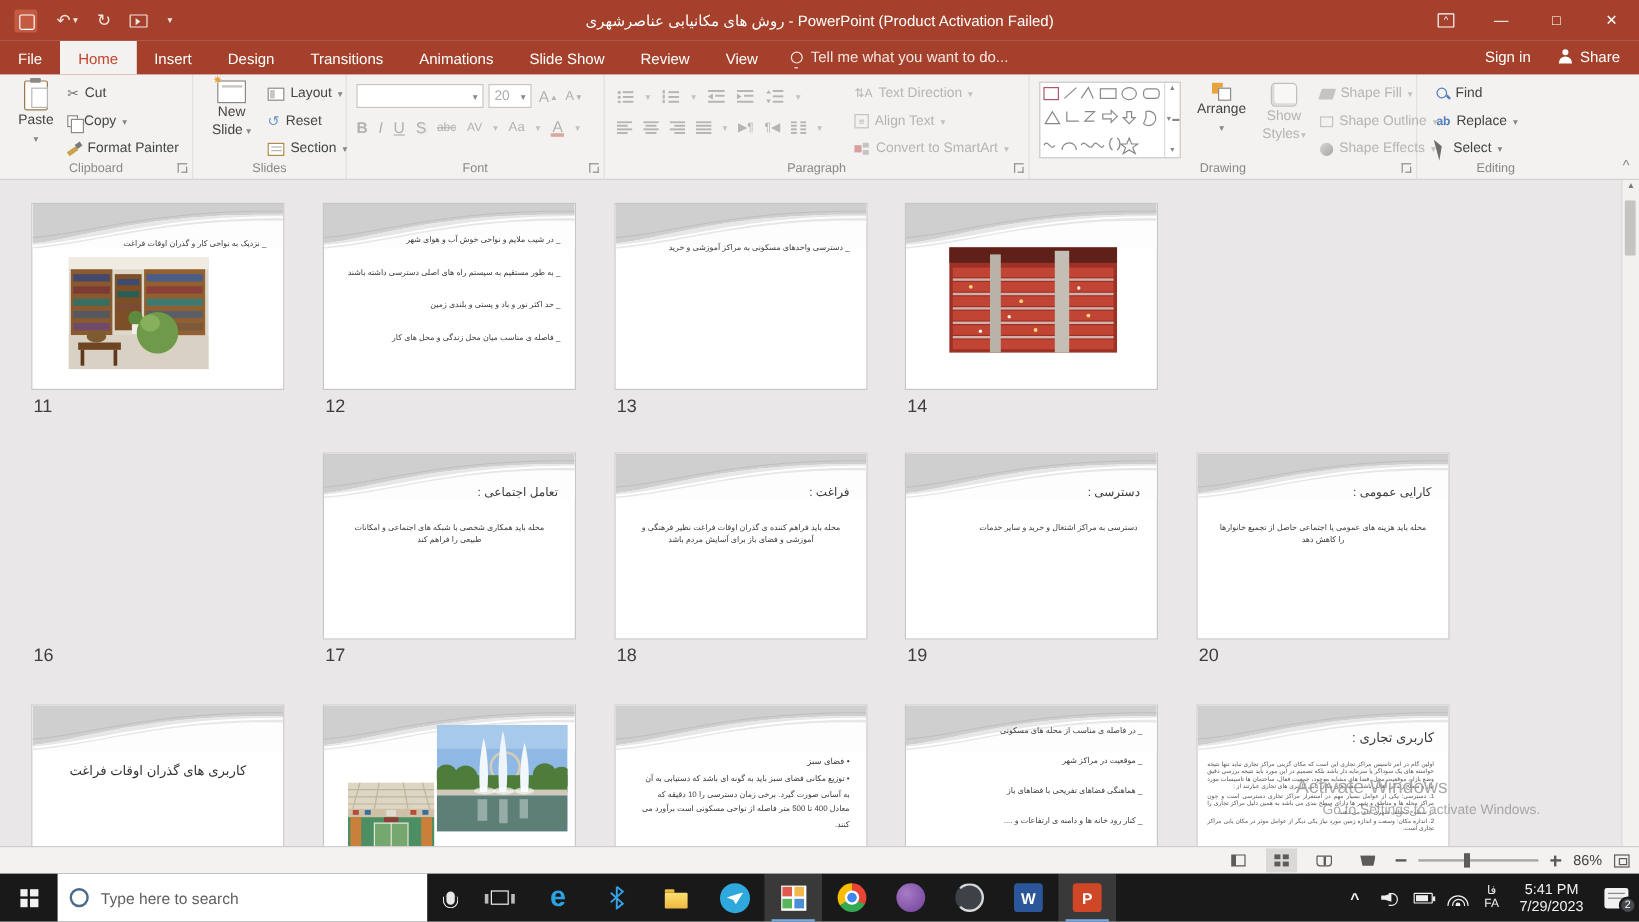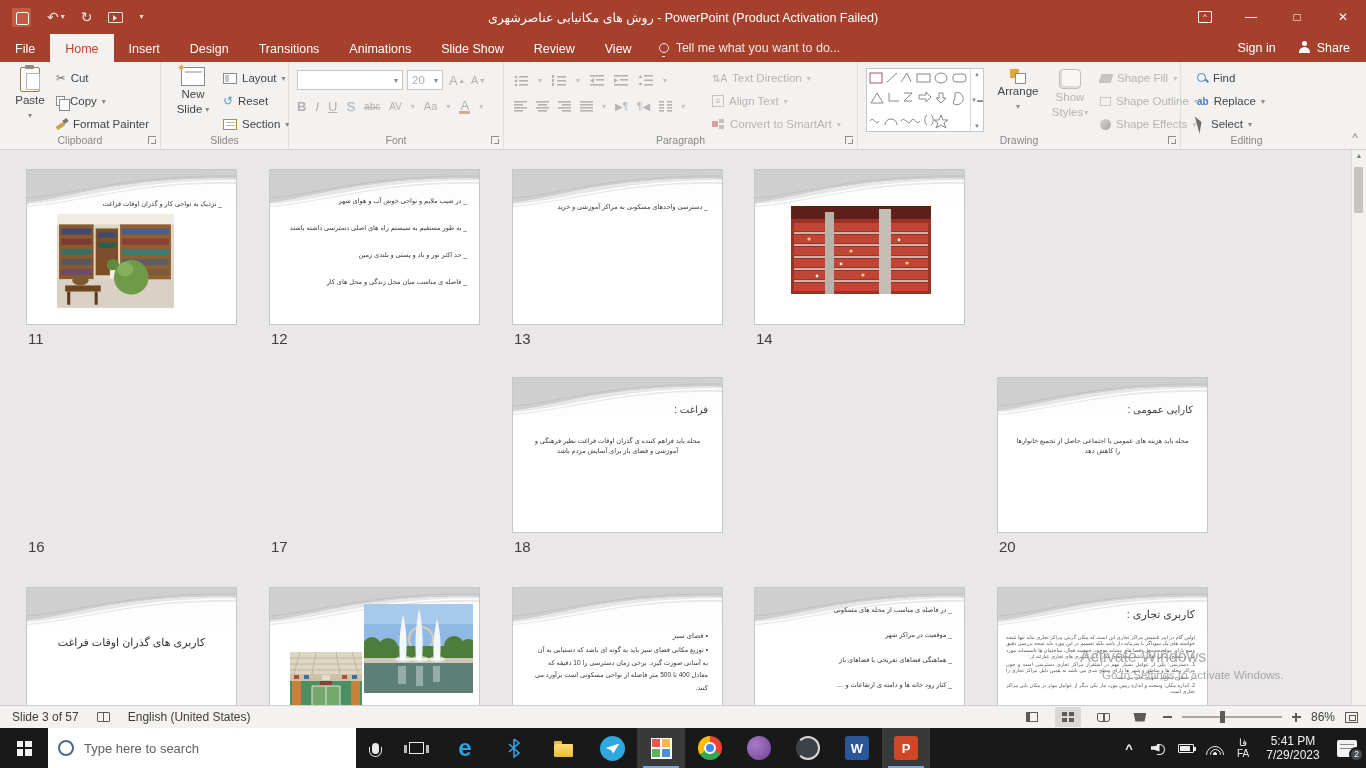--- a/index.html
+++ b/index.html
@@ -680,34 +680,51 @@
     </div>
     <div class="num">14</div>
   </div>
 
 
   <div class="cellwrap" style="left:26px;top:227px">
     <div class="num">16</div>
   </div>
 
   <div class="cellwrap" style="left:269px;top:227px">
+    <div class="card">
+      <svg class="wave">
+          <use href="#sym-wave"></use>
+        </svg>
+      <div class="sl-title fa">تعامل اجتماعی :</div>
+      <div class="sl-body fa">محله باید همکاری شخصی با شبکه های اجتماعی و امکانات طبیعی را فراهم کند</div>
+    </div>
     <div class="num">17</div>
   </div>
 
   <div class="cellwrap" style="left:512px;top:227px">
     <div class="card">
       <svg class="wave">
           <use href="#sym-wave"></use>
         </svg>
       <div class="sl-title fa">فراغت :</div>
       <div class="sl-body fa">محله باید فراهم کننده ی گذران اوقات فراغت نظیر فرهنگی و آموزشی و فضای باز برای آسایش مردم باشد</div>
     </div>
     <div class="num">18</div>
   </div>
 
+  <div class="cellwrap" style="left:754px;top:227px">
+    <div class="card">
+      <svg class="wave">
+          <use href="#sym-wave"></use>
+        </svg>
+      <div class="sl-title fa">دسترسی :</div>
+      <div class="sl-body fa" style="text-align:right">دسترسی به مراکز اشتغال و خرید و سایر خدمات</div>
+    </div>
+    <div class="num">19</div>
+  </div>
 
   <div class="cellwrap" style="left:997px;top:227px">
     <div class="card">
       <svg class="wave">
           <use href="#sym-wave"></use>
         </svg>
       <div class="sl-title fa">کارایی عمومی :</div>
       <div class="sl-body fa">محله باید هزینه های عمومی یا اجتماعی حاصل از تجمیع خانوارها را کاهش دهد</div>
     </div>
     <div class="num">20</div>
@@ -789,25 +806,20 @@
     <div class="vthumb"></div>
   </div>
 </div>
 
 <div class="watermark">
   <div class="l1">Activate Windows</div>
   <div class="l2">Go to Settings to activate Windows.</div>
 </div>
 
 <div class="statusbar">
-  <div class="sbleft">
-    <span>Slide 3 of 57</span>
-    <span class="book"></span>
-    <span>English (United States)</span>
-  </div>
   <div class="sbright">
     <span class="vicon">
         <span class="iv-normal"></span>
       </span>
     <span class="vicon active">
         <span class="iv-grid">
           <span></span>
           <span></span>
           <span></span>
           <span></span>

